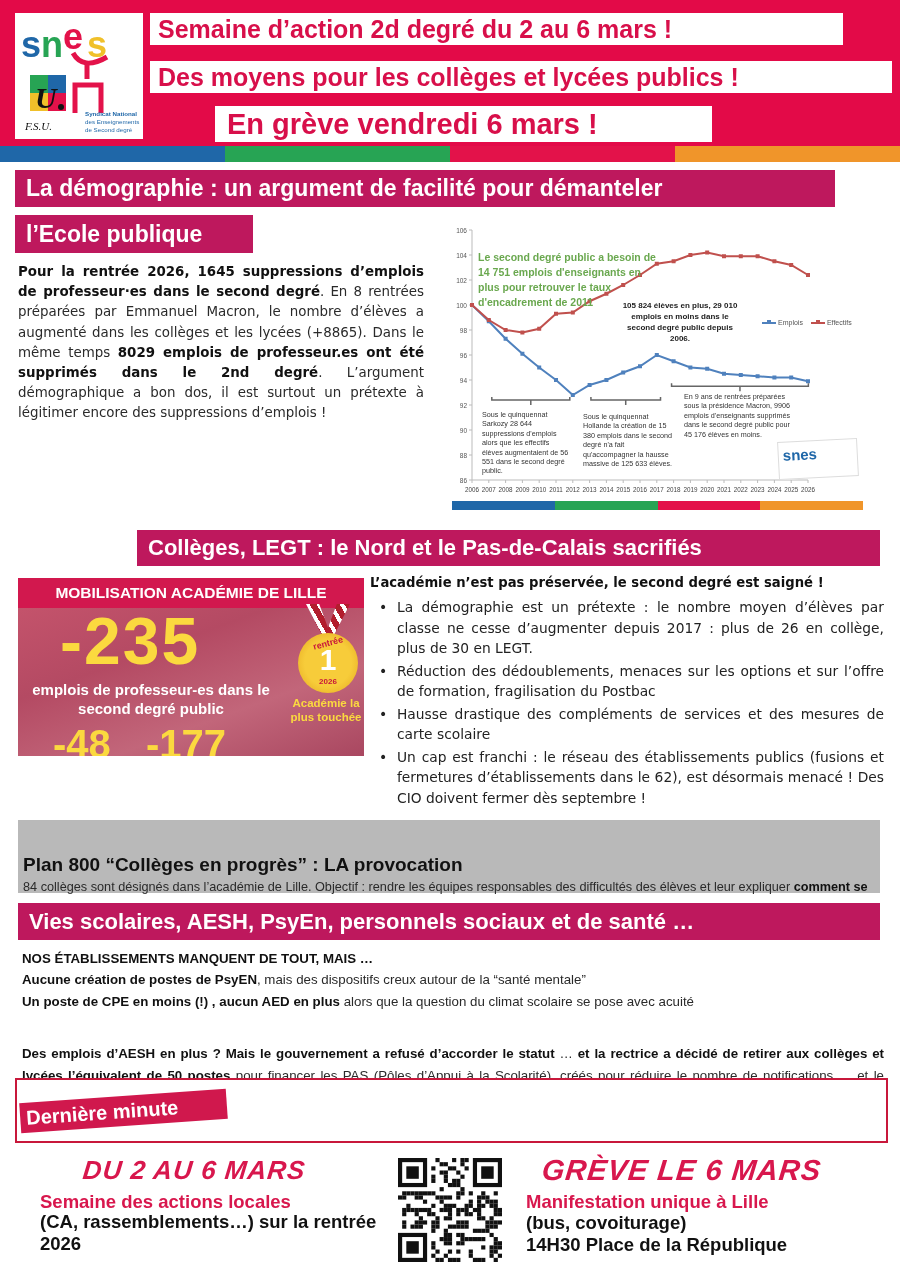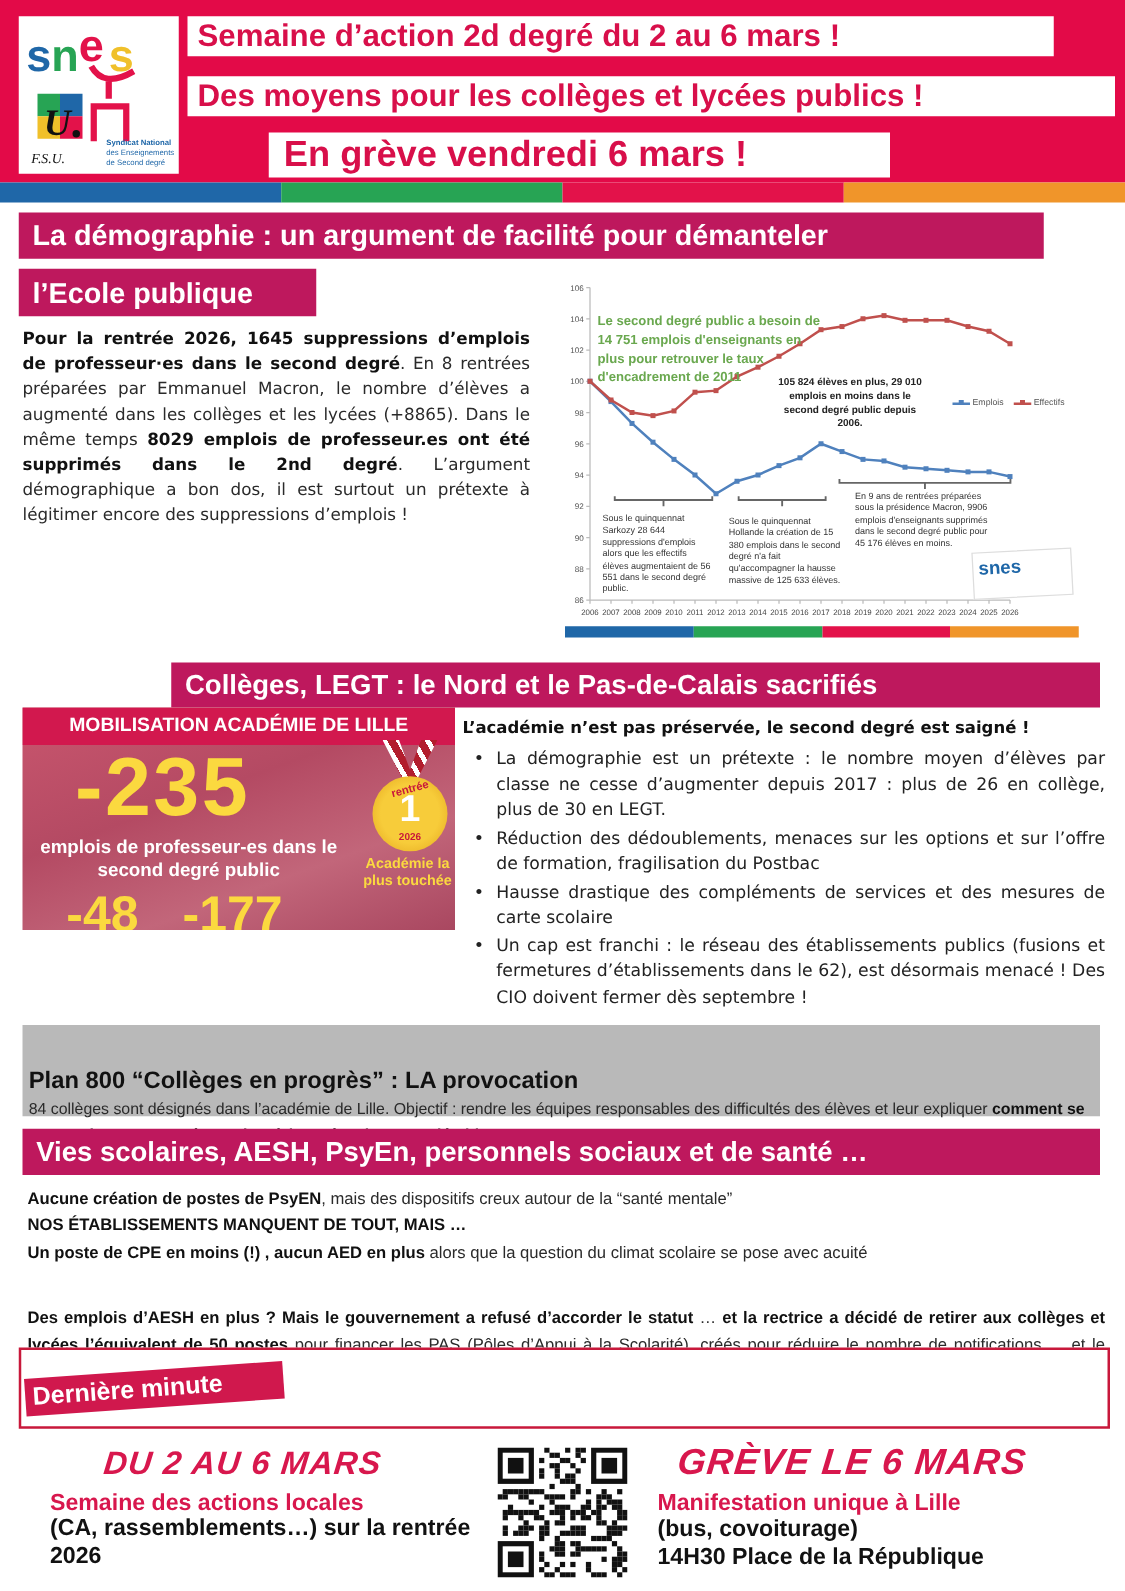--- a/index.html
+++ b/index.html
@@ -32,21 +32,21 @@
   #chart-legend { position: absolute; left: 312px; top: 97px; display: flex; gap: 8px; font-size: 7px; color: #555; font-family: "Liberation Sans", sans-serif; align-items: center; }
   .leg-item { display: flex; align-items: center; gap: 2px; }
   .leg-line { width: 14px; height: 2px; position: relative; }
   .leg-line::after { content: ""; position: absolute; left: 5px; top: -1.5px; width: 4px; height: 4px; background: inherit; }
   #chartbar { left: 452px; top: 501px; width: 411px; height: 9px; }
   #chart-logo { position: absolute; left: 328px; top: 218px; width: 80px; height: 38px; background: #fff; border: 1px solid #ddd; transform: rotate(-3deg); font-weight: 900; font-size: 15px; font-family: "Liberation Sans", sans-serif; padding-left: 4px; line-height: 26px; }
 
   #sec2 { left: 137px; top: 530px; width: 743px; height: 36px; font-size: 22px; line-height: 36px; padding-left: 11px; }
 
   
-  #mob-card { position: absolute; left: 18px; top: 566px; width: 346px; height: 178px; background: linear-gradient(160deg, #c9566e 0%, #b44a63 40%, #c2667a 70%, #a94760 100%); overflow: hidden; }
+  #mob-card { position: absolute; left: 18px; top: 578px; width: 346px; height: 178px; background: linear-gradient(160deg, #c9566e 0%, #b44a63 40%, #c2667a 70%, #a94760 100%); overflow: hidden; }
   #mob-header { position: absolute; left: 0; top: 0; width: 346px; height: 30px; background: #d2184e; color: #fff; font-family: "Liberation Sans", sans-serif; font-weight: 900; font-size: 15.5px; line-height: 30px; text-align: center; }
   .mob-yellow { position: absolute; color: #fbd93f; font-family: "Liberation Sans", sans-serif; font-weight: 900; }
   .mob-white { position: absolute; color: #fff; font-family: "Liberation Sans", sans-serif; font-weight: 900; text-align: center; }
   #mob-235 { left: 42px; top: 28px; font-size: 66px; line-height: 70px; letter-spacing: 2px; }
   #mob-sub { left: 8px; top: 102px; width: 250px; font-size: 15px; line-height: 19px; }
   #mob-58 { left: 35px; top: 145px; font-size: 40px; line-height: 42px; }
   #mob-177 { left: 128px; top: 145px; font-size: 40px; line-height: 42px; }
   #mob-legt { left: 35px; top: 186px; font-size: 14px; }
   #mob-college { left: 140px; top: 186px; font-size: 14px; }
   #medal { position: absolute; left: 280px; top: 55px; width: 60px; height: 60px; border-radius: 50%; background: radial-gradient(circle, #f7cc3a 55%, #e2a31c 100%); color: #fff; font-family: "Liberation Sans", sans-serif; font-weight: 900; text-align: center; }
@@ -313,22 +313,22 @@
   <li>Un cap est franchi : le réseau des établissements publics (fusions et fermetures d’établissements dans le 62), est désormais menacé ! Des CIO doivent fermer dès septembre !</li>
 </ul>
 
 <div id="plan-box">
   <div id="plan-title">Plan 800 “Collèges en progrès” : LA provocation</div>
   <div id="plan-text"><span>84 collèges sont désignés dans l’académie de Lille. Objectif : rendre les équipes responsables des difficultés des élèves et leur expliquer </span><b>comment se passer des moyens nécessaires à leur réussite … Intolérable !</b></div>
 </div>
 
 <div id="sec3" class="section-title">Vies scolaires, AESH, PsyEn, personnels sociaux et de santé …</div>
 <div id="vies">
+  <p><b>NOS ÉTABLISSEMENTS MANQUENT DE TOUT, MAIS …</b></p>
   <p><b>Aucune création de postes de PsyEN</b><span>, mais des dispositifs creux autour de la “santé mentale”</span></p>
-  <p><b>NOS ÉTABLISSEMENTS MANQUENT DE TOUT, MAIS …</b></p>
   <p><b>Un poste de CPE en moins (!) , aucun AED en plus</b><span> alors que la question du climat scolaire se pose avec acuité</span></p>
   <p style="text-align:justify;margin-top:31px;"><b>Des emplois d’AESH en plus ? Mais le gouvernement a refusé d’accorder le statut</b><span> … </span><b>et la rectrice a décidé de retirer aux collèges et lycées l’équivalent de 50 postes</b><span> pour financer les PAS (Pôles d’Appui à la Scolarité), créés pour réduire le nombre de notifications … et le recours aux AESH !</span></p>
 </div>
 
 <div id="dm-box">
   <div id="dm-label">Dernière minute</div>
 </div>
 
 <div id="foot-left-head" class="foot-head">DU 2 AU 6 MARS</div>
 <div id="foot-left-sub">Semaine des actions locales</div>

